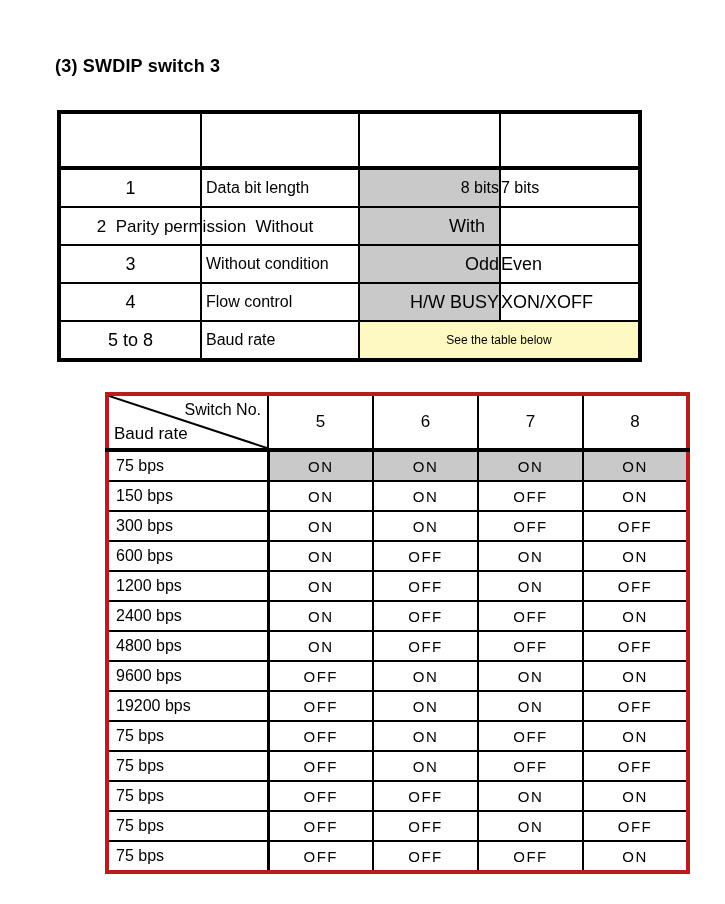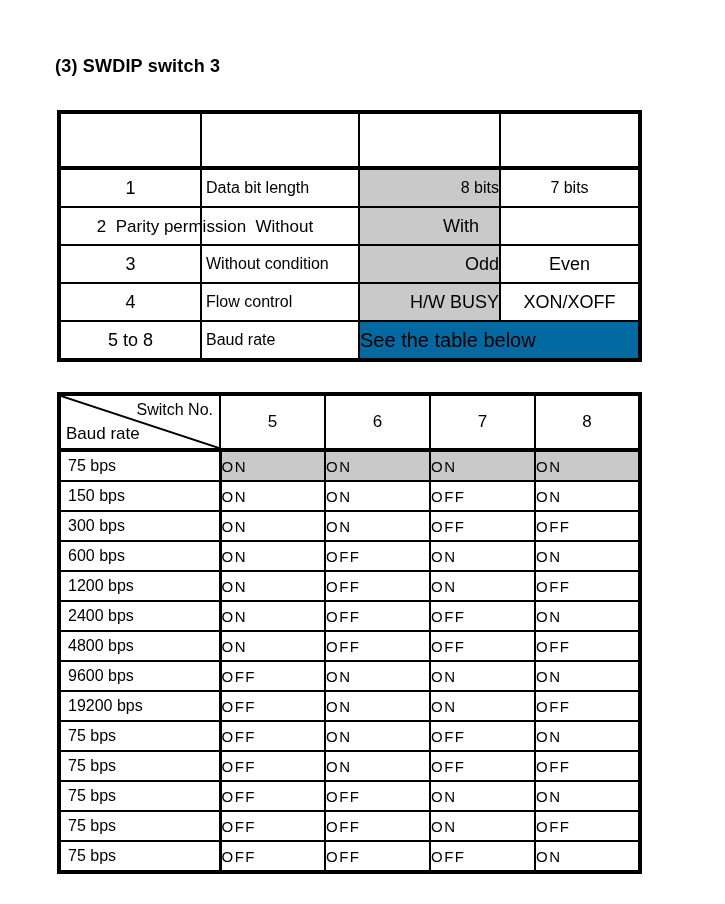--- a/index.html
+++ b/index.html
@@ -14,44 +14,44 @@
   table{border-collapse:collapse;table-layout:fixed;}
   
   .t1wrap{position:absolute;left:57px;top:110px;width:581px;}
   .t1{width:581px;border:4px solid #000;}
   .t1 td{border:2px solid #000;padding:0;overflow:visible;}
   .t1 tr.hdr td{height:52px;border-bottom:4px solid #000;}
   .t1 tbody td{height:36px;}
   .t1 td.no{text-align:center;font-size:18px;}
   .t1 td.fn{text-align:left;padding-left:4px;font-size:16px;}
   .t1 td.on{text-align:right;background:#c9c9c9;font-size:18px;}
-  .t1 td.off{text-align:center;font-size:18px;}
+  .t1 td.off{text-align:left;font-size:18px;}
   .t1 td.sz16{font-size:16px;}
-  .t1 td.with{text-align:right;padding-right:20px;}
-  .t1 td.note{text-align:left;font-size:20px;background:#0369a1;}
+  .t1 td.with{text-align:right;padding-right:14px;}
+  .t1 td.note{text-align:center;font-size:12px;background:#fef9c3;}
   .t1-hdr-overlay{
     position:absolute;left:21px;top:19px;font-size:17px;white-space:pre;pointer-events:none;
   }
   .t1-row2-overlay{
     position:absolute;left:0;top:107px;width:296px;text-align:center;
     font-size:17px;white-space:pre;pointer-events:none;
   }
   
   .t2wrap{position:absolute;left:57px;top:392px;width:581px;}
-  .t2{width:581px;border:4px solid #000000;}
+  .t2{width:581px;border:4px solid #b91c1c;margin-left:48px;}
   .t2 td{border:2px solid #000;padding:0;}
   .t2 tr.hdr td{height:52px;border-bottom:4px solid #000;}
   .t2 td.corner{position:relative;}
   .t2 td.corner svg{position:absolute;left:0;top:0;width:100%;height:100%;display:block;}
   .corner-top{position:absolute;top:5px;right:6px;font-size:16px;}
   .corner-bottom{position:absolute;bottom:4px;left:5px;font-size:17px;}
   .t2 td.colh{text-align:center;font-size:17px;}
   .t2 tbody td{height:28px;}
   .t2 td.lbl{text-align:left;padding-left:7px;font-size:16px;border-right:3px solid #000;}
-  .t2 td.val{text-align:left;font-size:15px;letter-spacing:1.5px;}
+  .t2 td.val{text-align:center;font-size:15px;letter-spacing:1.5px;}
   .t2 td.shaded{background:#c9c9c9;}
 </style>
 </head>
 <body>
 
 <div>
 
   <h1 class="page-title">(3) SWDIP switch 3</h1>
 
   <div class="t1wrap">

